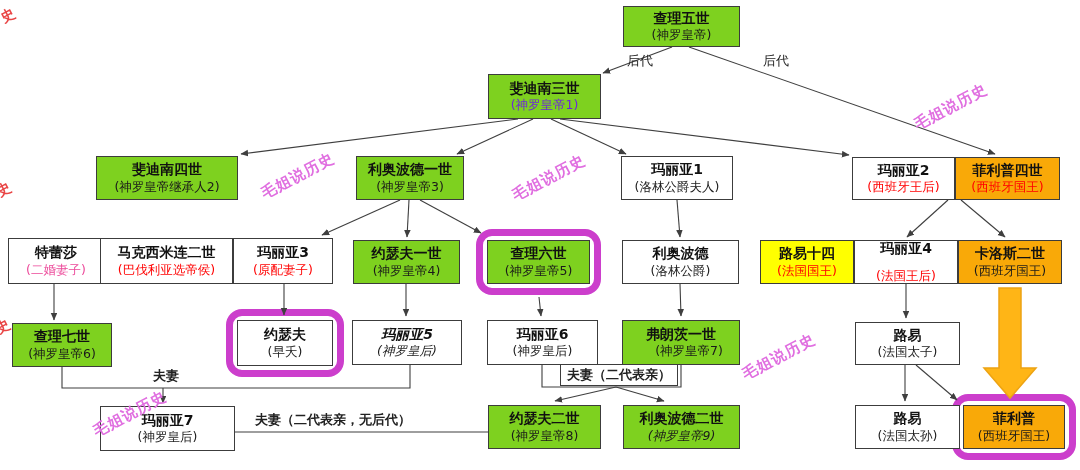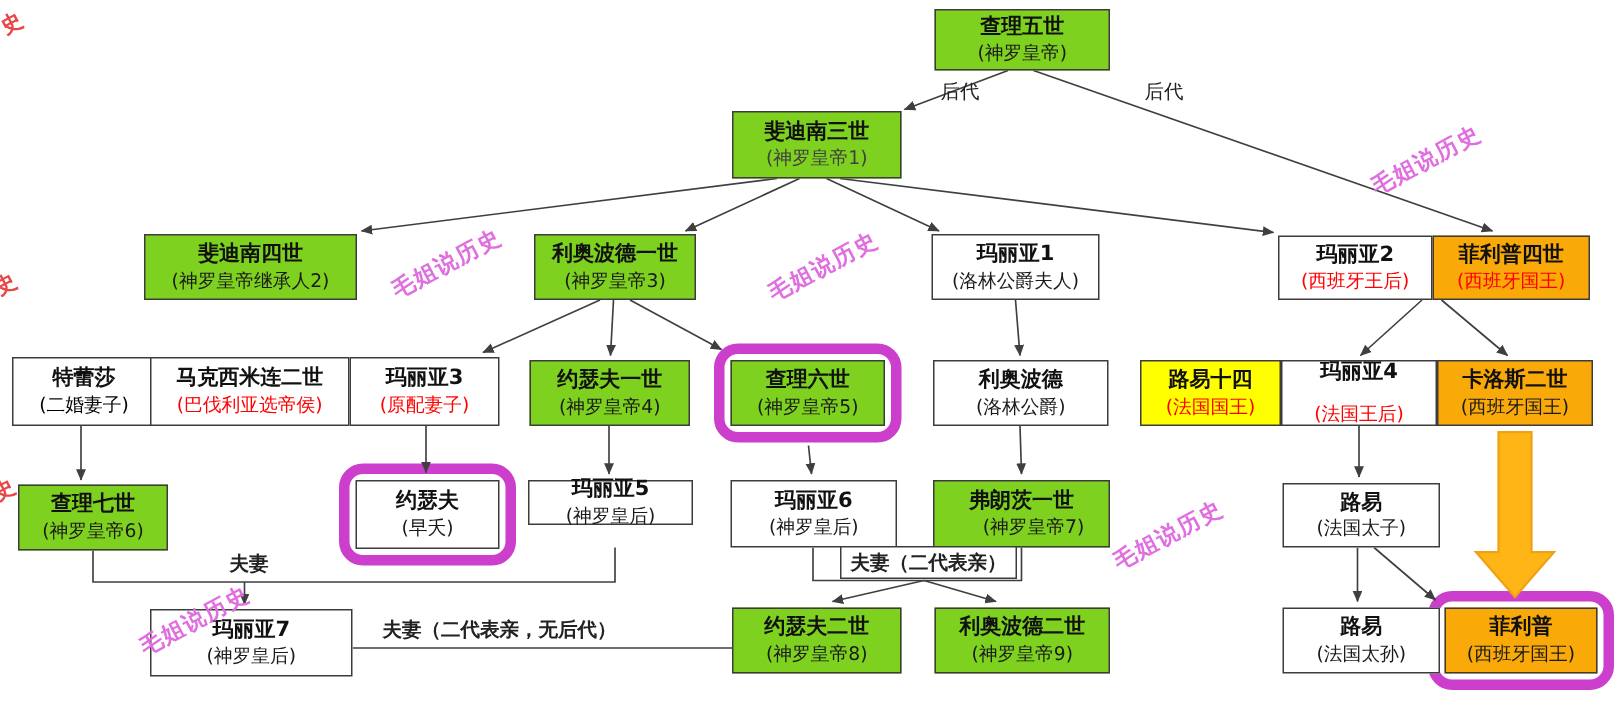--- a/index.html
+++ b/index.html
@@ -79,21 +79,21 @@
       <div class="ring" style="left: 226px; top: 309px; width: 118px; height: 68px; border-color: rgb(204, 62, 204);"></div>
       <div class="ring" style="left: 952px; top: 394px; width: 124px; height: 66px; border-color: rgb(204, 62, 204);"></div>
     </div>
   <div id="nodes-layer">
       <div class="node" style="left: 623px; top: 6px; width: 117px; height: 41px; background: rgb(126, 209, 31);">
         <span class="title">查理五世</span>
         <span class="sub" style="color: rgb(26, 26, 26);">(神罗皇帝)</span>
       </div>
       <div class="node" style="left: 488px; top: 74px; width: 113px; height: 45px; background: rgb(126, 209, 31);">
         <span class="title">斐迪南三世</span>
-        <span class="sub" style="color: #404040;">(神罗皇帝1)</span>
+        <span class="sub" style="color: #6d28d9;">(神罗皇帝1)</span>
       </div>
       <div class="node" style="left: 96px; top: 156px; width: 142px; height: 44px; background: rgb(126, 209, 31);">
         <span class="title">斐迪南四世</span>
         <span class="sub" style="color: rgb(26, 26, 26);">(神罗皇帝继承人2)</span>
       </div>
       <div class="node" style="left: 356px; top: 156px; width: 108px; height: 44px; background: rgb(126, 209, 31);">
         <span class="title">利奥波德一世</span>
         <span class="sub" style="color: rgb(26, 26, 26);">(神罗皇帝3)</span>
       </div>
       <div class="node" style="left: 621px; top: 156px; width: 112px; height: 44px; background: rgb(255, 255, 255);">
@@ -103,21 +103,21 @@
       <div class="node" style="left: 852px; top: 157px; width: 103px; height: 43px; background: rgb(255, 255, 255);">
         <span class="title">玛丽亚2</span>
         <span class="sub" style="color: rgb(255, 0, 0);">(西班牙王后)</span>
       </div>
       <div class="node" style="left: 955px; top: 157px; width: 105px; height: 43px; background: rgb(249, 169, 8);">
         <span class="title">菲利普四世</span>
         <span class="sub" style="color: rgb(255, 0, 0);">(西班牙国王)</span>
       </div>
       <div class="node" style="left: 8px; top: 238px; width: 96px; height: 46px; background: rgb(255, 255, 255);">
         <span class="title">特蕾莎</span>
-        <span class="sub" style="color: #000000;">(二婚妻子)</span>
+        <span class="sub" style="color: #ec4899;">(二婚妻子)</span>
       </div>
       <div class="node" style="left: 100px; top: 238px; width: 133px; height: 46px; background: rgb(255, 255, 255);">
         <span class="title">马克西米连二世</span>
         <span class="sub" style="color: rgb(255, 0, 0);">(巴伐利亚选帝侯)</span>
       </div>
       <div class="node" style="left: 233px; top: 238px; width: 100px; height: 46px; background: rgb(255, 255, 255);">
         <span class="title">玛丽亚3</span>
         <span class="sub" style="color: rgb(255, 0, 0);">(原配妻子)</span>
       </div>
       <div class="node" style="left: 353px; top: 240px; width: 107px; height: 44px; background: rgb(126, 209, 31);">
@@ -145,21 +145,21 @@
         <span class="sub" style="color: rgb(26, 26, 26);">(西班牙国王)</span>
       </div>
       <div class="node" style="left: 12px; top: 323px; width: 100px; height: 44px; background: rgb(126, 209, 31);">
         <span class="title">查理七世</span>
         <span class="sub" style="color: rgb(26, 26, 26);">(神罗皇帝6)</span>
       </div>
       <div class="node" style="left: 237px; top: 320px; width: 96px; height: 46px; background: rgb(255, 255, 255);">
         <span class="title">约瑟夫</span>
         <span class="sub" style="color: rgb(26, 26, 26);">(早夭)</span>
       </div>
-      <div class="node" style="left: 352px; top: 320px; width: 110px; height: 30px; background: rgb(255, 255, 255);">
+      <div class="node" style="left: 352px; top: 320px; width: 110px; height: 45px; background: rgb(255, 255, 255); font-style: italic;">
         <span class="title">玛丽亚5</span>
         <span class="sub" style="color: rgb(26, 26, 26);">(神罗皇后)</span>
       </div>
       <div class="node" style="left: 487px; top: 320px; width: 111px; height: 45px; background: rgb(255, 255, 255);">
         <span class="title">玛丽亚6</span>
         <span class="sub" style="color: rgb(26, 26, 26);">(神罗皇后)</span>
       </div>
       <div class="node" style="left: 622px; top: 320px; width: 118px; height: 45px; background: rgb(126, 209, 31);">
         <span class="title">弗朗茨一世</span>
         <span class="sub" style="color: rgb(26, 26, 26); margin-left: 16px;">(神罗皇帝7)</span>
@@ -171,21 +171,21 @@
       <div class="node" style="left: 100px; top: 406px; width: 135px; height: 45px; background: rgb(255, 255, 255);">
         <span class="title">玛丽亚7</span>
         <span class="sub" style="color: rgb(26, 26, 26);">(神罗皇后)</span>
       </div>
       <div class="node" style="left: 488px; top: 405px; width: 113px; height: 44px; background: rgb(126, 209, 31);">
         <span class="title">约瑟夫二世</span>
         <span class="sub" style="color: rgb(26, 26, 26);">(神罗皇帝8)</span>
       </div>
       <div class="node" style="left: 623px; top: 405px; width: 117px; height: 44px; background: rgb(126, 209, 31);">
         <span class="title">利奥波德二世</span>
-        <span class="sub" style="color: rgb(26, 26, 26);">(神罗皇帝9)</span>
+        <span class="sub" style="color: rgb(26, 26, 26); font-style: italic;">(神罗皇帝9)</span>
       </div>
       <div class="node" style="left: 855px; top: 405px; width: 105px; height: 44px; background: rgb(255, 255, 255);">
         <span class="title">路易</span>
         <span class="sub" style="color: rgb(26, 26, 26);">(法国太孙)</span>
       </div>
       <div class="node" style="left: 963px; top: 405px; width: 102px; height: 44px; background: rgb(249, 169, 8);">
         <span class="title">菲利普</span>
         <span class="sub" style="color: rgb(26, 26, 26);">(西班牙国王)</span>
       </div>
     </div>

